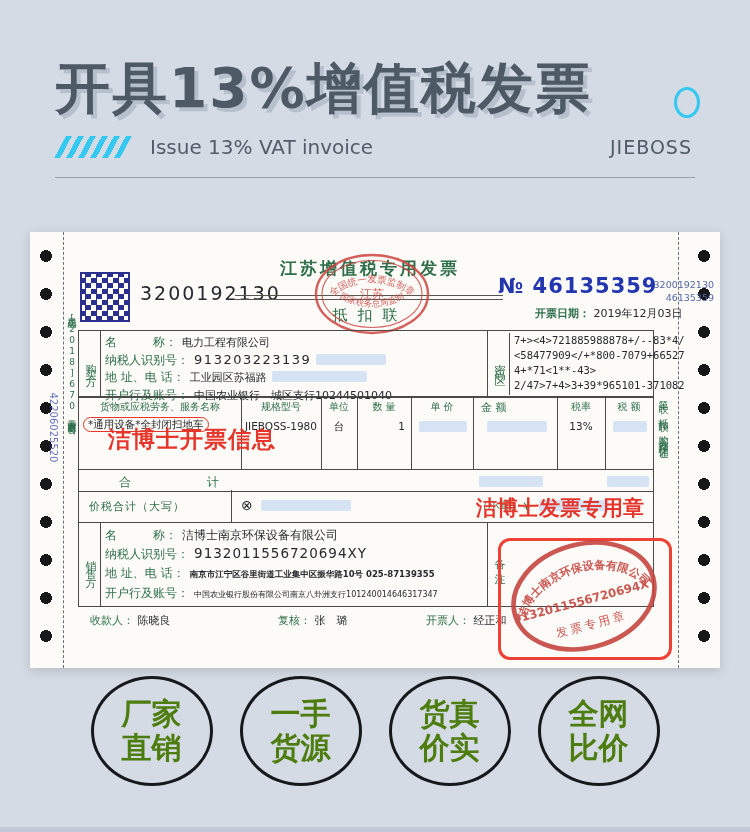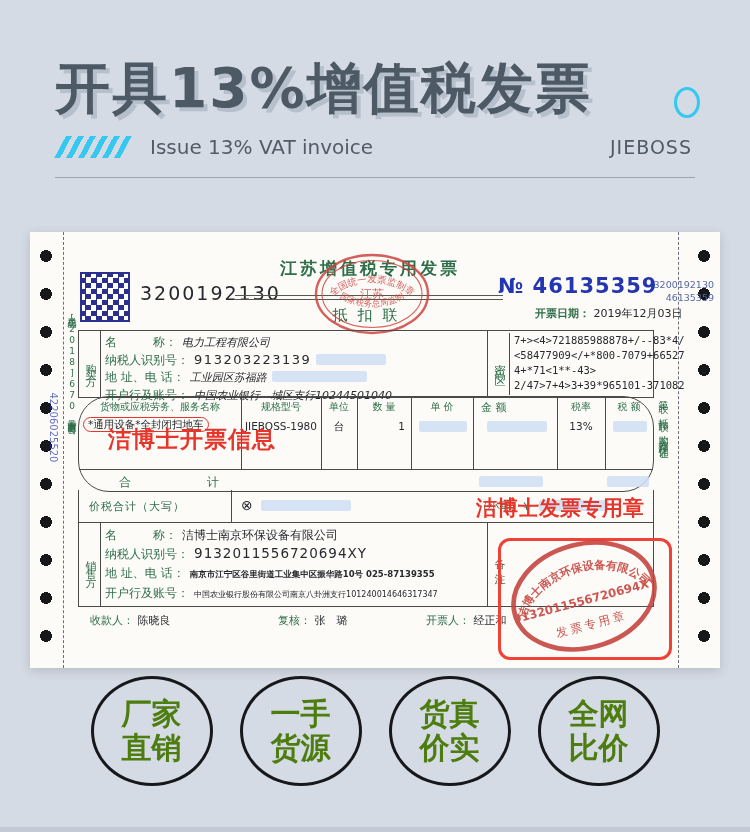--- a/index.html
+++ b/index.html
@@ -28,21 +28,21 @@
   .green{color:#2e6e4a;}
   .ink{color:#26292e;}
   .blue{color:#2336b0;}
   .qr{width:50px;height:50px;background:#fff;
       background-image:repeating-conic-gradient(#2b2f8e 0% 25%,#ffffff 0% 50%);
       background-size:11px 11px;outline:2px solid #2b2f8e;outline-offset:-2px;}
   .dbl-line{height:3px;border-top:1px solid #55584f;border-bottom:1px solid #55584f;}
   .box{border:1px solid #4a4a4a;}
   .cellline{border-left:1px solid #4a4a4a;}
   .lbl{font-size:12px;}
-  .val{font-size:11px;font-style:italic;}
+  .val{font-size:11px;}
   .redact{display:inline-block;background:#cfdef5;border-radius:2px;height:11px;vertical-align:middle;opacity:.85;}
   .red-note{color:#e6352b;font-weight:bold;white-space:nowrap;}
   .red-outline{border:1.5px solid #e6352b;border-radius:9px;padding:0 4px 1px 4px;}
   .red-frame{border:3px solid #ef4136;border-radius:12px;}
   .mono{font-family:"DejaVu Sans Mono","Liberation Mono",monospace;}
 
   
   .badges{left:0;top:676px;width:750px;display:flex;justify-content:center;gap:27px;}
   .badge{width:116px;height:104px;border:3.5px solid #17181c;border-radius:50%;
          display:flex;flex-direction:column;align-items:center;justify-content:center;
@@ -118,21 +118,21 @@
       <div class="abs vtext green cellline" style="left:408px;top:0;width:21px;height:100%;
            font-size:11px;letter-spacing:6px;display:flex;align-items:center;justify-content:center;">密码区</div>
       <div class="abs ink mono cellline" style="left:430px;top:2px;width:142px;height:62px;font-size:10.5px;line-height:15px;padding-left:4px;white-space:nowrap;">
         <div>7+&gt;&lt;4&gt;721885988878+/--83*4/</div>
         <div>&lt;58477909&lt;/+*800-7079+66527</div>
         <div>4+*71&lt;1**-43&gt;</div>
         <div>2/47&gt;7+4&gt;3+39*965101-371082</div>
       </div>
     </div>
 
-    <div class="abs box" style="left:48px;top:164px;width:574px;height:94px;border-radius:31px;">
+    <div class="abs box" style="left:48px;top:164px;width:574px;height:94px;">
 
       <div class="abs cellline" style="left:162px;top:0;height:72px;"></div>
       <div class="abs cellline" style="left:242px;top:0;height:72px;"></div>
       <div class="abs cellline" style="left:278px;top:0;height:72px;"></div>
       <div class="abs cellline" style="left:332px;top:0;height:72px;"></div>
       <div class="abs cellline" style="left:394px;top:0;height:72px;"></div>
       <div class="abs cellline" style="left:478px;top:0;height:72px;"></div>
       <div class="abs cellline" style="left:526px;top:0;height:72px;"></div>
 
       <div class="abs green" style="left:0;top:3px;width:162px;text-align:center;font-size:10px;">货物或应税劳务、服务名称</div>

